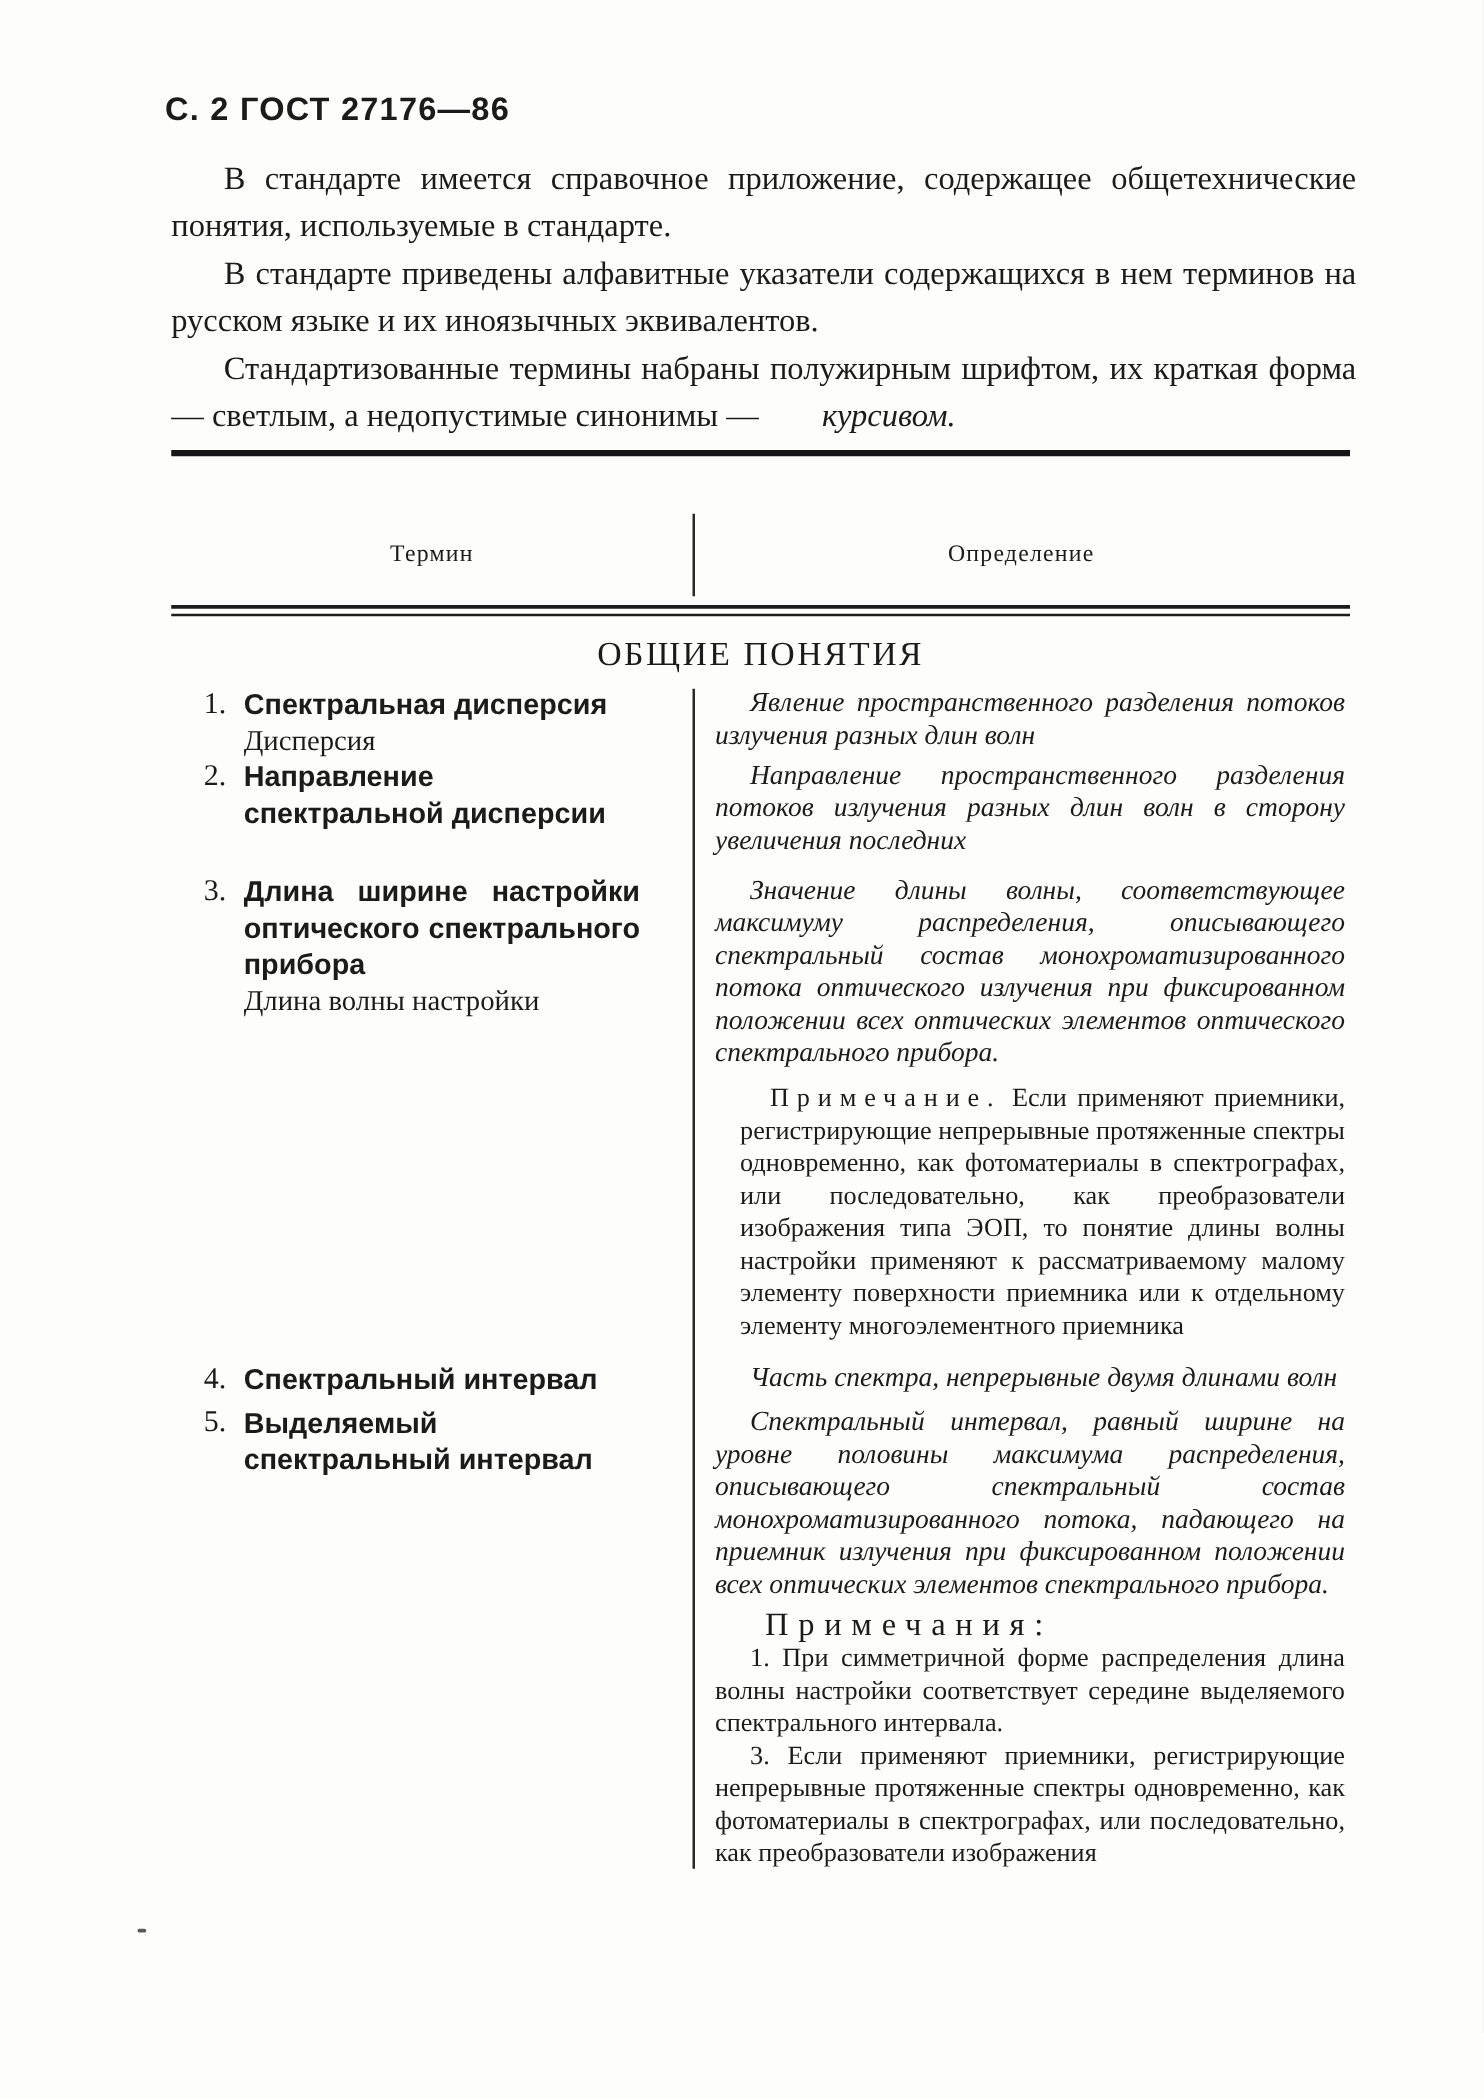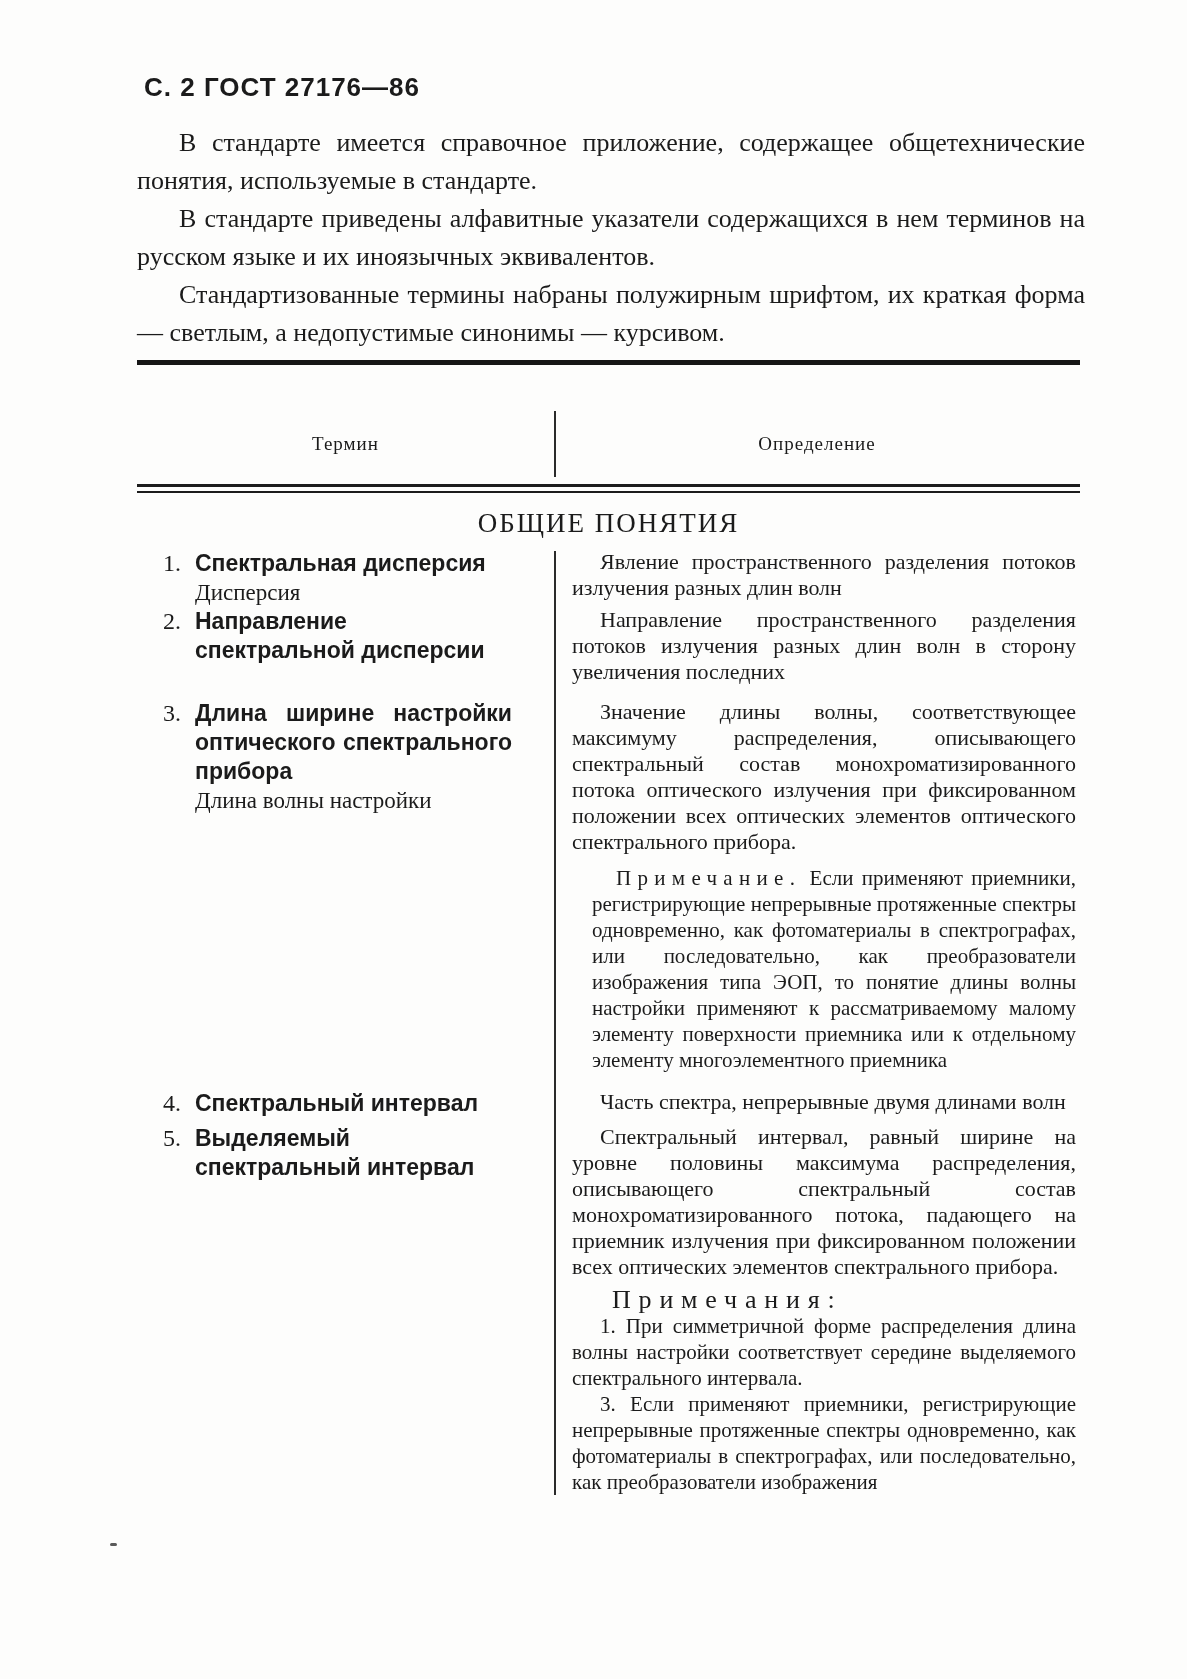--- a/index.html
+++ b/index.html
@@ -7,33 +7,33 @@
     position:relative;
     width:1187px;height:1679px;
     margin:0 auto;
     background:#fdfdfc;
     color:#1b1b1b;
     overflow:hidden;
     font-family:"Liberation Serif", serif;
   }
   
   .page-header{
-    position:absolute;left:144px;top:72px;
+    position:absolute;left:132px;top:72px;
     font-family:"Liberation Sans", sans-serif;
     font-weight:bold;font-size:26px;letter-spacing:1px;
     white-space:nowrap;
   }
   
   .intro{
     position:absolute;left:137px;top:124px;width:948px;
     font-size:26px;line-height:38px;
     text-align:justify;
   }
   .intro p{margin:0;text-indent:42px;}
-  .emph{}
+  .emph{font-style:italic;margin-left:44px;}
   
   .ttable{position:absolute;left:137px;top:360px;width:943px;}
   .t-toprule{height:5px;background:#161616;}
   .t-head{display:flex;height:80px;align-items:center;position:relative;margin-top:39px;}
   .t-head-divider{position:absolute;left:417px;top:7px;bottom:7px;width:2px;background:#2a2a2a;}
   .t-head-cell{font-size:19px;letter-spacing:1px;text-align:center;}
   .t-head-cell.left{width:417px;}
   .t-head-cell.right{flex:1;}
   .t-dblrule{height:4px;border-top:3px solid #1c1c1c;border-bottom:2px solid #1c1c1c;}
   .t-section{
@@ -45,21 +45,21 @@
   .t-row{display:flex;}
   .t-cell-term{width:417px;box-sizing:border-box;padding:0 42px 0 26px;}
   .t-cell-def{flex:1;box-sizing:border-box;padding:0 4px 0 18px;}
   .term-p{position:relative;padding-left:32px;
     font-family:"Liberation Sans", sans-serif;font-weight:bold;
     font-size:23px;line-height:29px;text-align:justify;}
   .term-num{
     position:absolute;left:0;top:0;
     font-family:"Liberation Serif", serif;font-weight:normal;font-size:24px;}
   .term-short{padding-left:32px;font-size:23px;line-height:29px;}
-  .def{margin:0;font-size:22px;line-height:26px;text-align:justify;text-indent:28px;}
+  .def{margin:0;font-size:22px;line-height:26px;text-align:justify;text-indent:28px;font-style:italic;}
   .note{margin:10px 0 0 20px;font-size:21px;line-height:26px;text-align:justify;text-indent:24px;}
   .note-label,.notes-label{letter-spacing:.3em;}
   .notes-label{display:block;margin-top:6px;padding-left:40px;font-size:26px;line-height:27px;}
   .note-plain{margin:0;font-size:21px;line-height:26px;text-align:justify;text-indent:28px;}
   .row-3{margin-top:14px;}
   .row-4{margin-top:16px;}
   .row-5{margin-top:6px;}
   
   .artifact-dash{position:absolute;left:110px;top:1543px;width:7px;height:3px;background:#5a5a5a;border-radius:2px;}
 </style>

